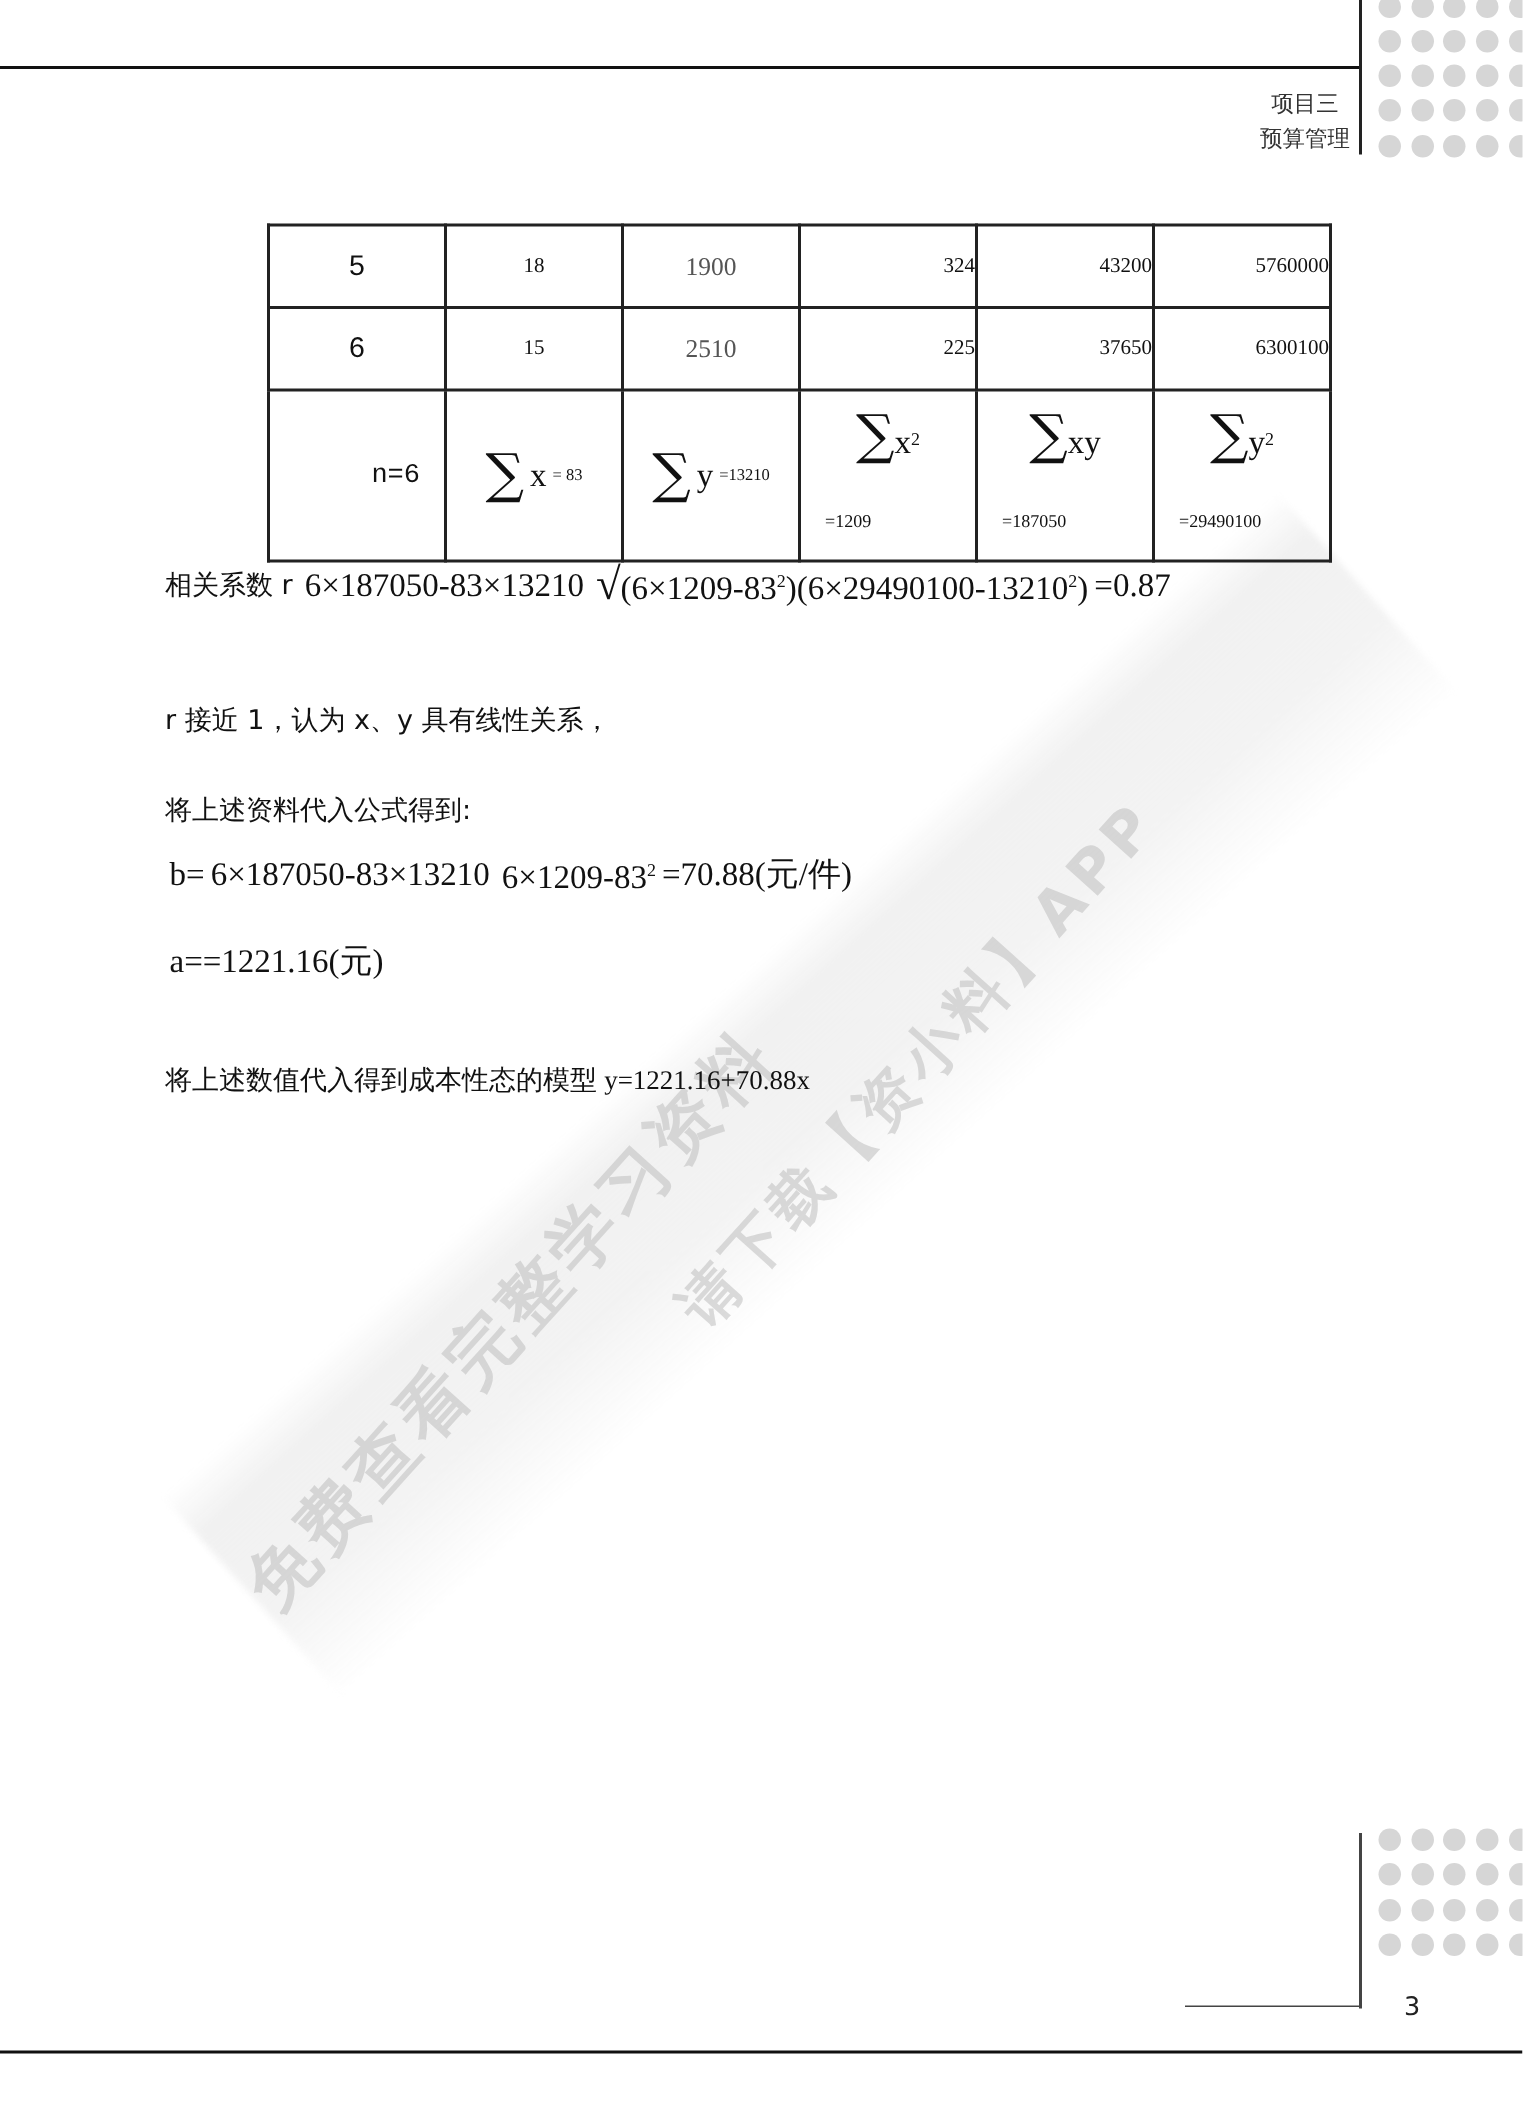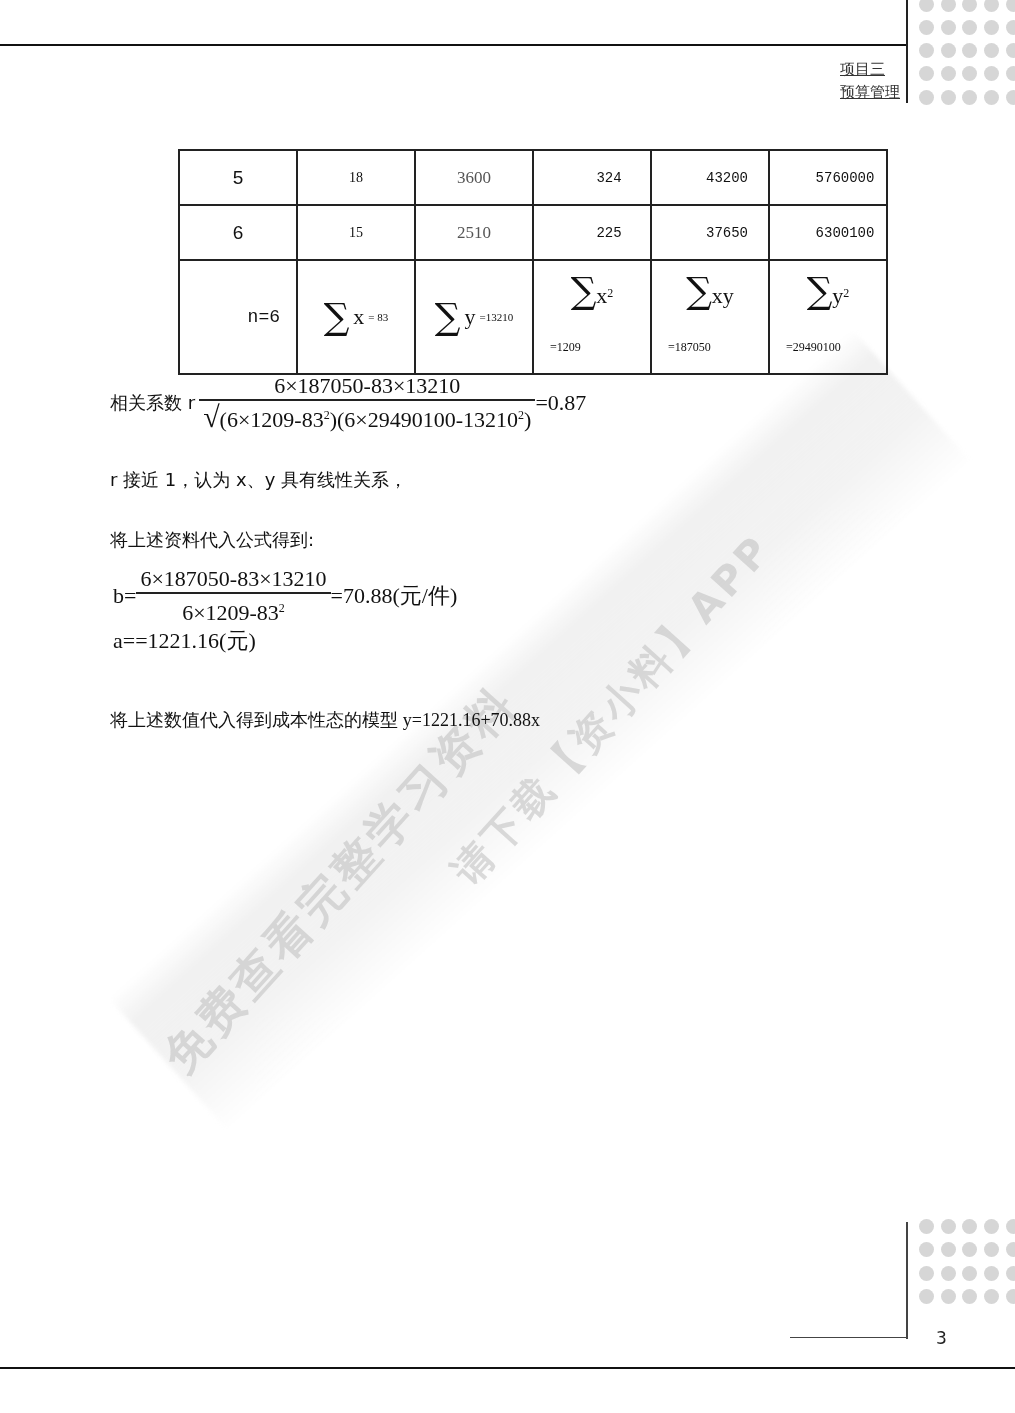--- a/index.html
+++ b/index.html
@@ -9,59 +9,59 @@
 
   
   .rule-top { left: 0; top: 44px; width: 907px; height: 2px; background: #111; }
   .vline-top { left: 906px; top: 0; width: 2px; height: 103px; background: #222; }
   .rule-bottom { left: 0; top: 1367px; width: 1015px; height: 2px; background: #111; }
   .vline-bot { left: 906px; top: 1222px; width: 2px; height: 117px; background: #444; }
   .hline-bot { left: 790px; top: 1337px; width: 118px; height: 1px; background: #444; }
 
   .dot { position: absolute; width: 15px; height: 15px; border-radius: 50%; background: #d6d6d6; }
 
-  .header-text { right: 115px; top: 58px; text-align: left; font-family: "DejaVu Serif", serif;
-                 font-size: 15px; line-height: 23px; color: #333; text-decoration: underline; }
+  .header-text { right: 115px; top: 58px; text-align: center; font-family: "DejaVu Serif", serif;
+                 font-size: 15px; line-height: 23px; color: #333; }
 
   .page-num { left: 936px; top: 1328px; font-family: "DejaVu Sans", sans-serif; font-size: 17px; color: #222; }
 
   
   .wm-brush { left: 40px; top: 640px; width: 1000px; height: 180px;
               background: linear-gradient(180deg, rgba(235,235,235,0) 0%, rgba(235,235,235,.7) 20%, rgba(240,240,240,.8) 60%, rgba(235,235,235,0) 100%);
               transform: rotate(-42deg); transform-origin: center; filter: blur(2px); }
   .wm-text { font-family: "DejaVu Sans", sans-serif; font-weight: bold; color: rgba(190,190,190,.55);
              transform: rotate(-48deg); transform-origin: left top; white-space: nowrap; letter-spacing: 4px; }
   .wm1 { left: 150px; top: 1045px; font-size: 46px; }
   .wm2 { left: 440px; top: 860px; font-size: 40px; }
 
   
   table.data { position: absolute; left: 178px; top: 149px; border-collapse: collapse; }
   table.data td { border: 2px solid #222; padding: 0; font-size: 14px; vertical-align: middle; }
   .c0 { width: 100px; text-align: center; font-family: "Liberation Sans", sans-serif; font-size: 19px !important; }
   .c1 { width: 116px; text-align: center; }
   .c2 { width: 116px; text-align: center; color: #555; font-size: 17px !important; }
-  .c3, .c4, .c5 { width: 116px; text-align: center; padding-left: 34px !important; box-sizing: border-box; font-family: Liberation Mono, monospace; }
+  .c3, .c4, .c5 { width: 116px; text-align: right; padding-left: 34px !important; box-sizing: border-box; font-family: Liberation Serif, serif; }
   .c3 { padding-left: 34px !important; }
   .r-data td { height: 53px; }
   .r-sum td { height: 104px; }
   .n-cell { text-align: right !important; padding-right: 16px !important; font-family: Liberation Mono, monospace; font-size: 18px !important; }
   .sum-inline { display: flex; align-items: center; justify-content: center; gap: 4px; }
   .sigma { font-size: 36px; line-height: 1; font-family: "DejaVu Serif", serif; }
   .var { font-size: 22px; font-family: "Liberation Serif", serif; }
   .eq-small { font-size: 11px; }
   .sum-block { position: relative; height: 112px; }
   .sum-block .top { position: absolute; top: 12px; left: 0; right: 0; text-align: center; }
   .sum-block .bot { position: absolute; bottom: 18px; left: 16px; font-size: 12px; }
   .sup { font-size: 12px; vertical-align: super; }
 
   
   .line { position: absolute; font-size: 19px; white-space: nowrap; }
   .cn { font-family: "DejaVu Sans", sans-serif; font-size: 18px; }
 
-  .frac { display: inline-flex; flex-direction: column; align-items: center; vertical-align: middle; }
+  .frac { display: inline-flex; flex-direction: row; align-items: center; vertical-align: middle; }
   .frac .num { padding: 0 4px; font-size: 22px; line-height: 26px; }
   .frac .bar { width: 100%; height: 1.5px; background: #222; }
   .frac .den { padding: 0 4px; font-size: 22px; line-height: 28px; }
   .formula { display: flex; align-items: center; font-size: 22px; }
   .sqrt { font-size: 30px; }
 </style>
 </head>
 <body>
 
 <div class="abs rule-top"></div>
@@ -127,21 +127,21 @@
 <div class="abs header-text">
   <div>项目三</div>
   <div>预算管理</div>
 </div>
 
 <table class="data">
   <tbody>
       <tr class="r-data">
     <td class="c0">5</td>
     <td class="c1">18</td>
-    <td class="c2">3600</td>
+    <td class="c2">1900</td>
     <td class="c3">324</td>
     <td class="c4">43200</td>
     <td class="c5">5760000</td>
   </tr>
   <tr class="r-data">
     <td class="c0">6</td>
     <td class="c1">15</td>
     <td class="c2">2510</td>
     <td class="c3">225</td>
     <td class="c4">37650</td>

